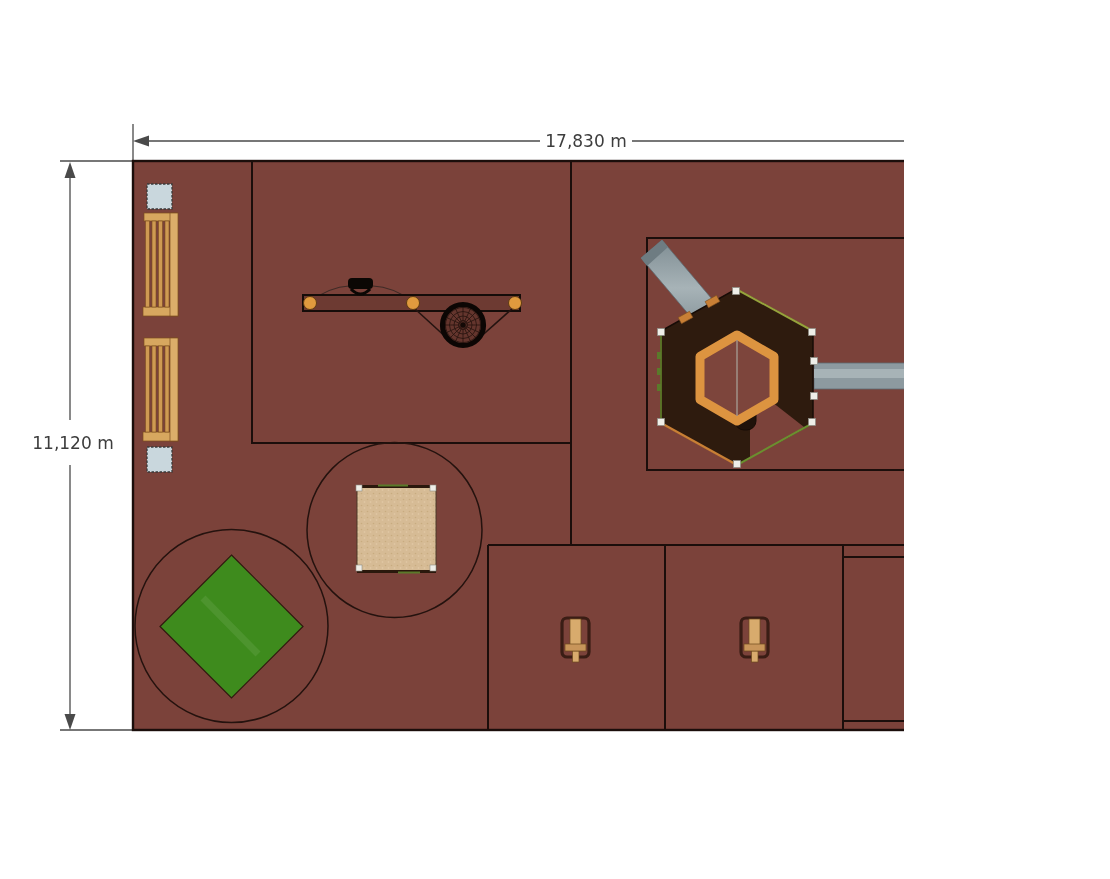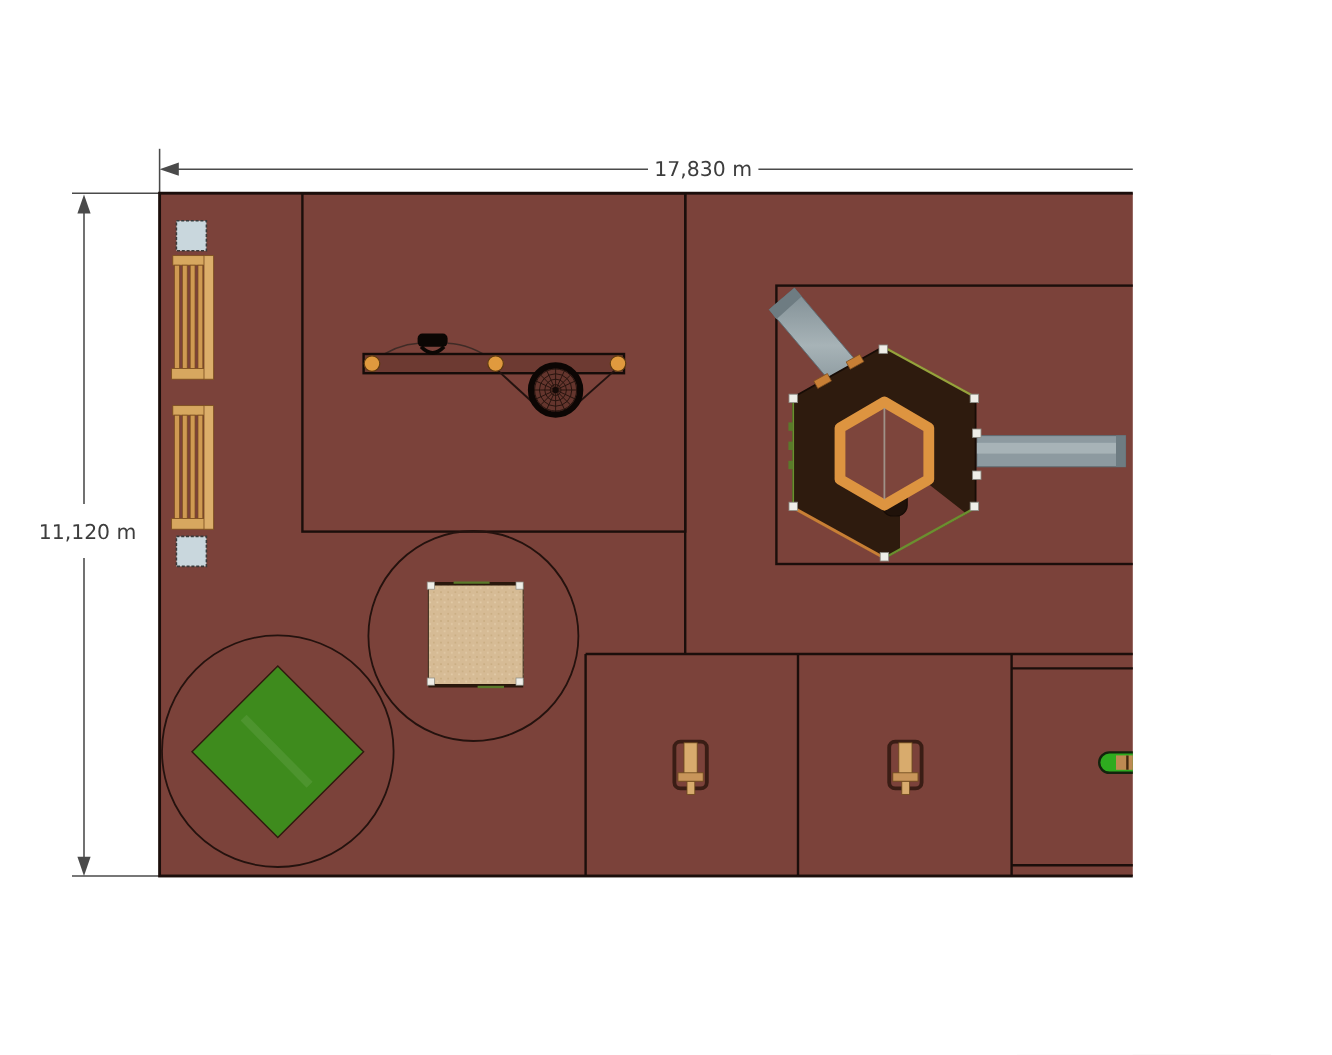--- a/index.html
+++ b/index.html
@@ -1,17 +1,17 @@
 <!DOCTYPE html>
 <html><head>
 <meta charset="utf-8">
 <style>
   html,body{margin:0;padding:0;background:#ffffff;}
   .stage{position:relative;width:904px;height:879px;background:#ffffff;overflow:hidden;
-         font-family:"DejaVu Sans",sans-serif;padding-left:40px;}
+         font-family:"DejaVu Sans",sans-serif;}
   svg{position:absolute;left:0;top:0;}
   text{font-family:"DejaVu Sans",sans-serif;fill:#3d3d3d;}
   .dim-label{font-size:17px;}
 </style>
 </head>
 <body>
 
 <div class="stage">
 <svg width="1110" height="879" viewBox="0 0 1110 879">
   <defs>

